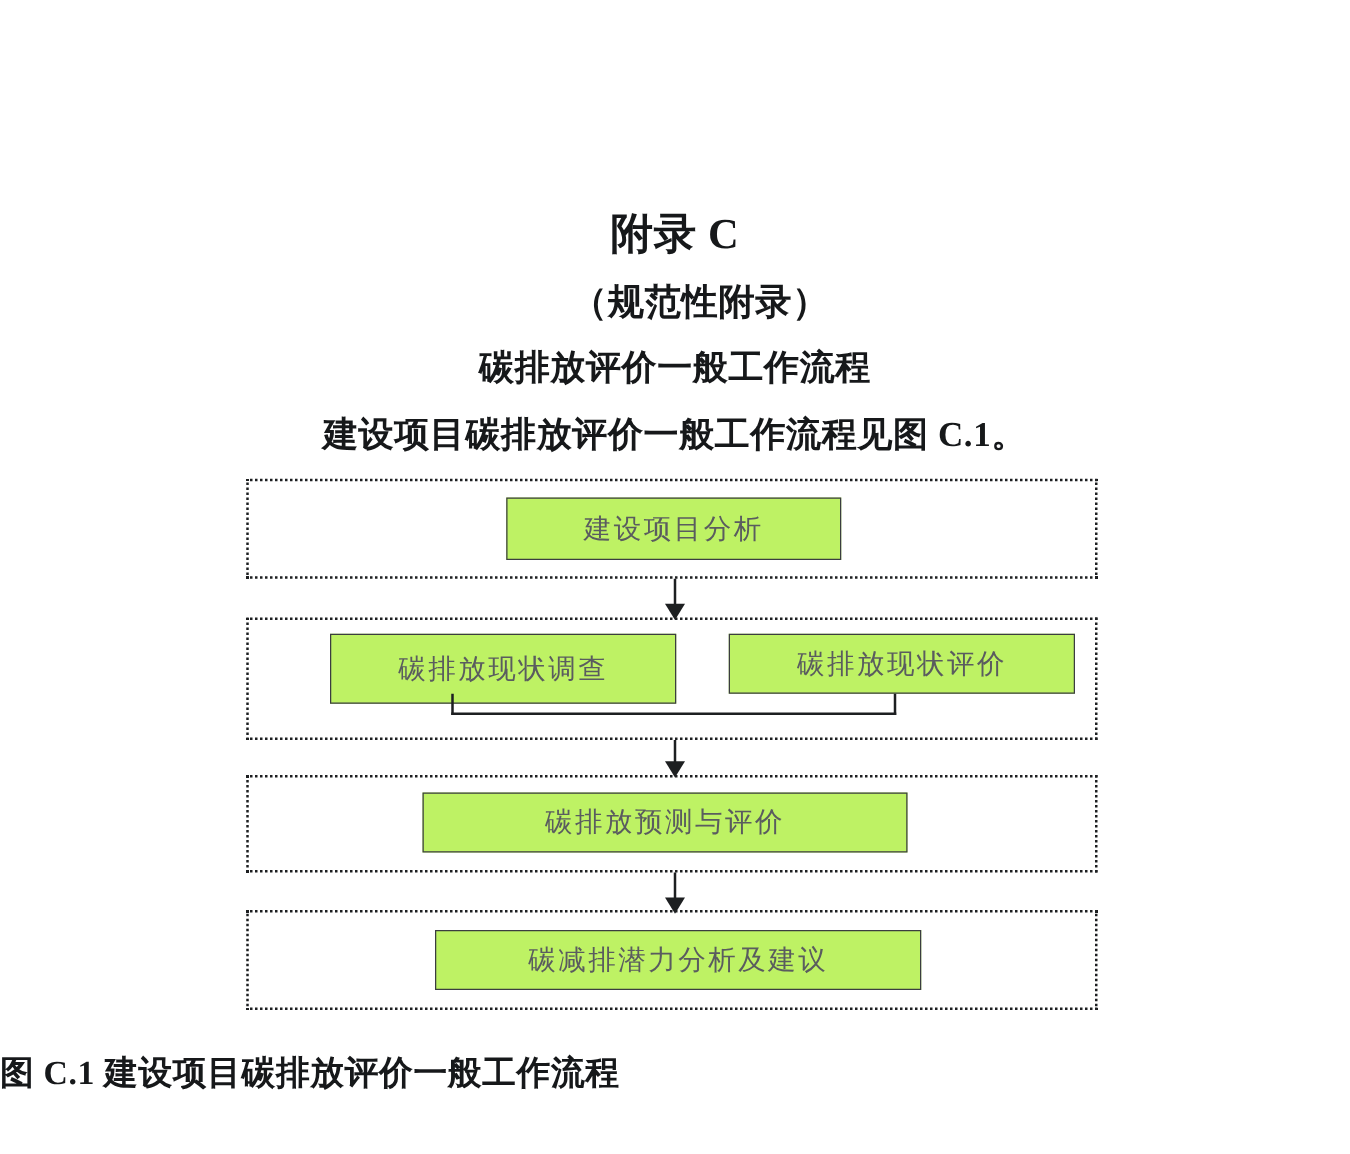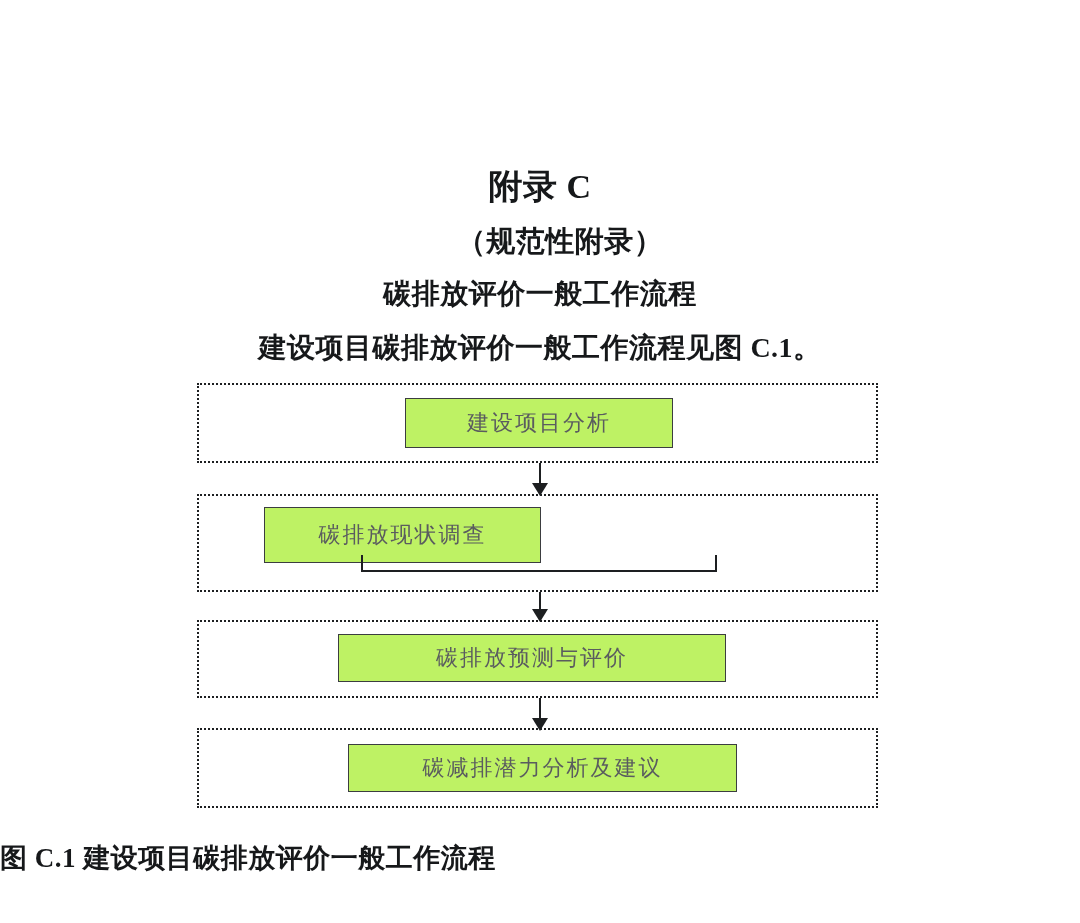--- a/index.html
+++ b/index.html
@@ -104,20 +104,23 @@
     <span>建设项目分析</span>
   </div>
 
   <div class="connector v-line" style="left:539px; top:463px; height:24px;"></div>
   <div class="arrow-head" style="left:532px; top:483px;"></div>
 
   <div class="group-box" style="left:197px; top:494px; width:681px; height:98px;"></div>
   <div class="node-box" style="left:229px; top:507px; width:277px; height:56px;margin-left:35px;">
     <span>碳排放现状调查</span>
   </div>
+  <div class="node-box" style="left:583px; top:507px; width:277px; height:48px;">
+    <span>碳排放现状评价</span>
+  </div>
 
   <div class="connector v-line" style="left:361px; top:555px; height:17px;"></div>
   <div class="connector v-line" style="left:715px; top:555px; height:17px;"></div>
   <div class="connector h-line" style="left:361px; top:570px; width:356px;"></div>
 
   <div class="connector v-line" style="left:539px; top:592px; height:22px;"></div>
   <div class="arrow-head" style="left:532px; top:609px;"></div>
 
   <div class="group-box" style="left:197px; top:620px; width:681px; height:78px;"></div>
   <div class="node-box" style="left:338px; top:634px; width:388px; height:48px;text-align:right;">

